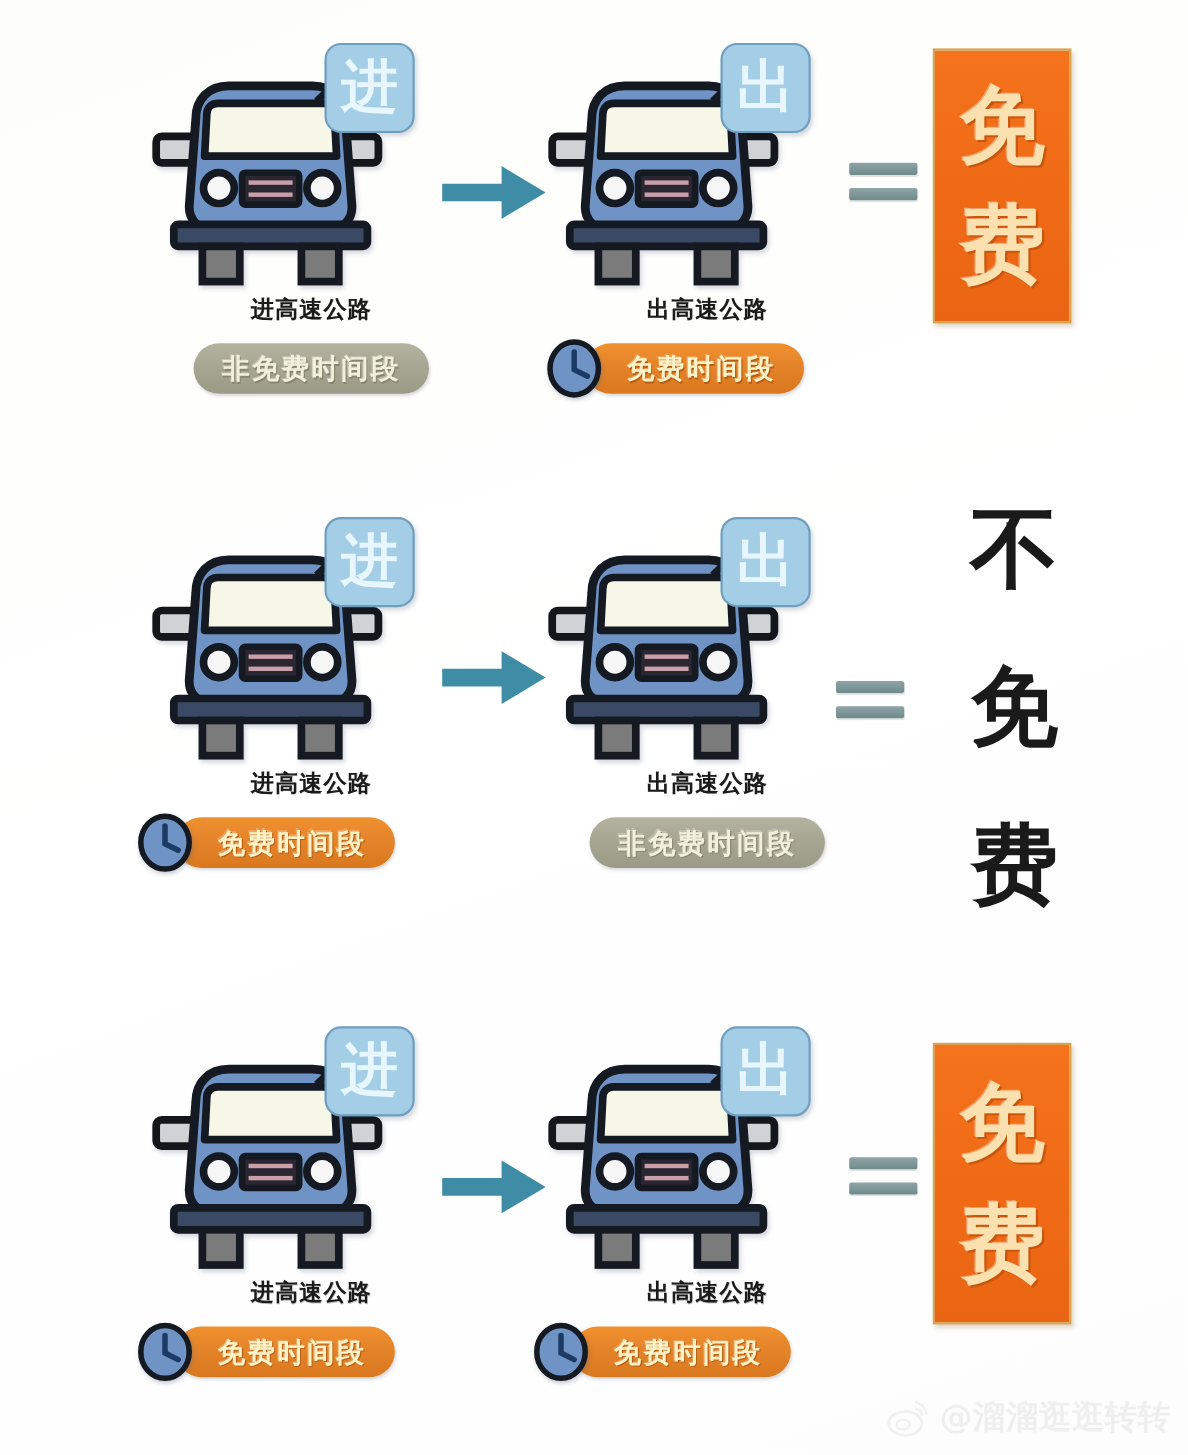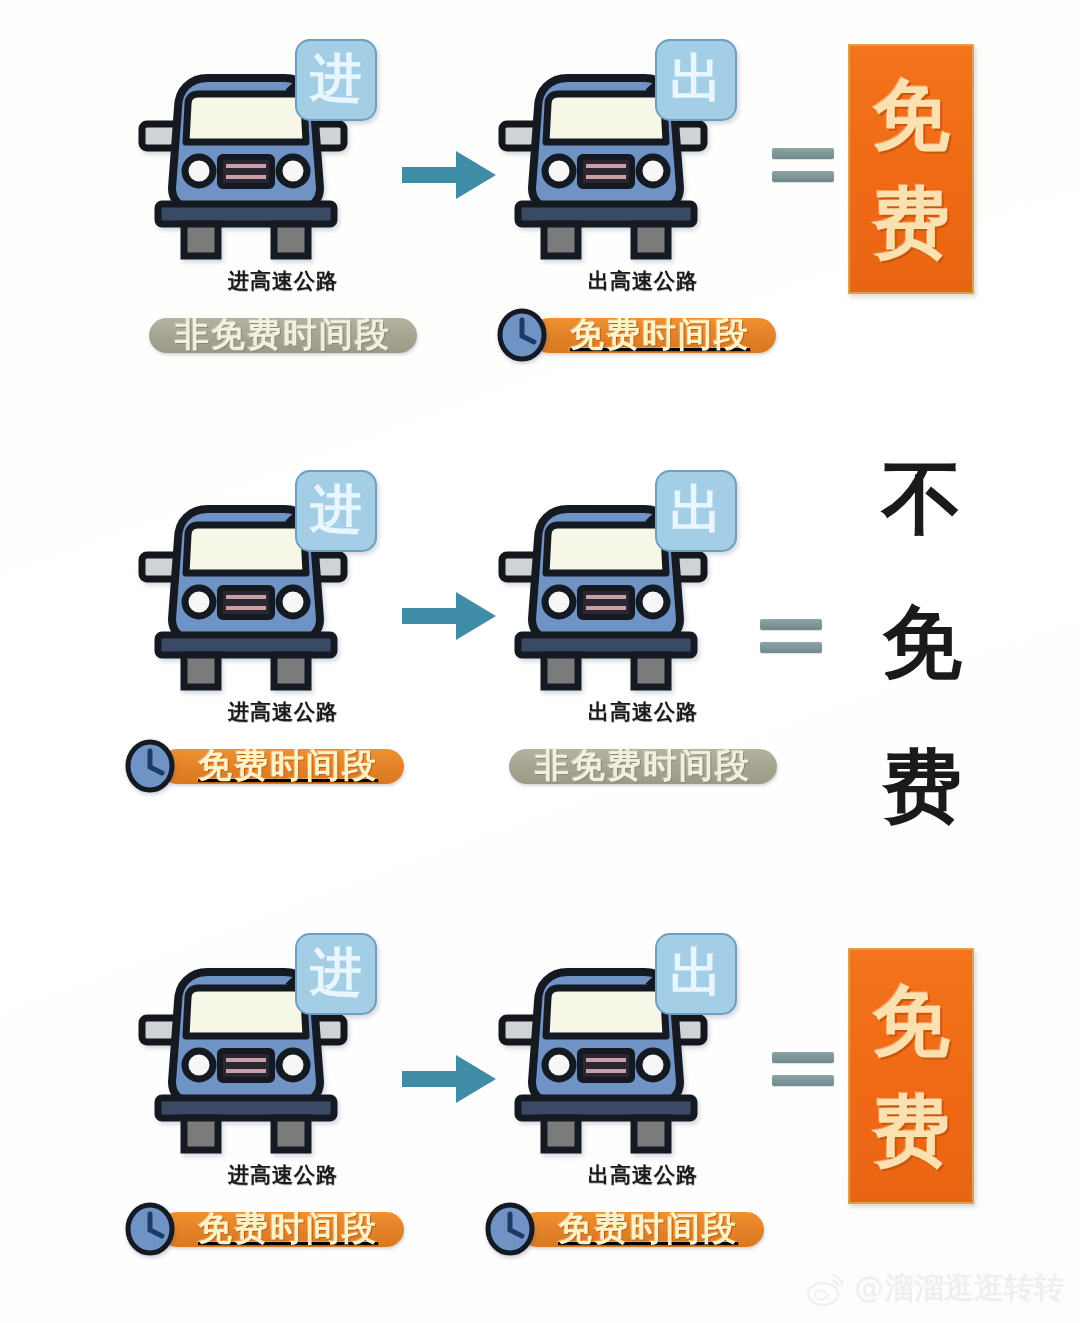--- a/index.html
+++ b/index.html
@@ -63,42 +63,42 @@
 
   
   .badge-row {
     position: relative;
     height: 56px;
     margin-top: 12px;
     display: flex;
     align-items: center;
     justify-content: center;
   }
-  .badge-row.has-clock { justify-content: flex-start; padding-left: 6px; text-decoration: underline; }
+  .badge-row.has-clock { justify-content: flex-start; padding-left: 6px; }
 
   .clock-icon {
     position: relative;
     z-index: 3;
     width: 52px;
     height: 54px;
     flex: 0 0 auto;
     margin-right: -16px;
     filter: drop-shadow(1px 2px 2px rgba(90,100,120,0.35));
   }
 
   .pill {
     position: relative;
     z-index: 2;
-    height: 35px;
+    height: 46px;
     display: inline-flex;
     align-items: center;
     justify-content: center;
     padding: 0 26px;
     border-radius: 24px;
-    font-size: 34px;
+    font-size: 25px;
     font-weight: 700;
     letter-spacing: 2px;
     white-space: nowrap;
     box-shadow: 1px 2px 3px rgba(120,125,135,0.30);
   }
   .pill.free {
     background: linear-gradient(180deg,#f0912f 0%, #e4832a 45%, #d9781f 100%);
     color: #fdf2c8;
     text-shadow: 1px 1px 0 #b85f12, -1px -1px 0 rgba(255,255,255,0.25);
     padding-left: 38px;

